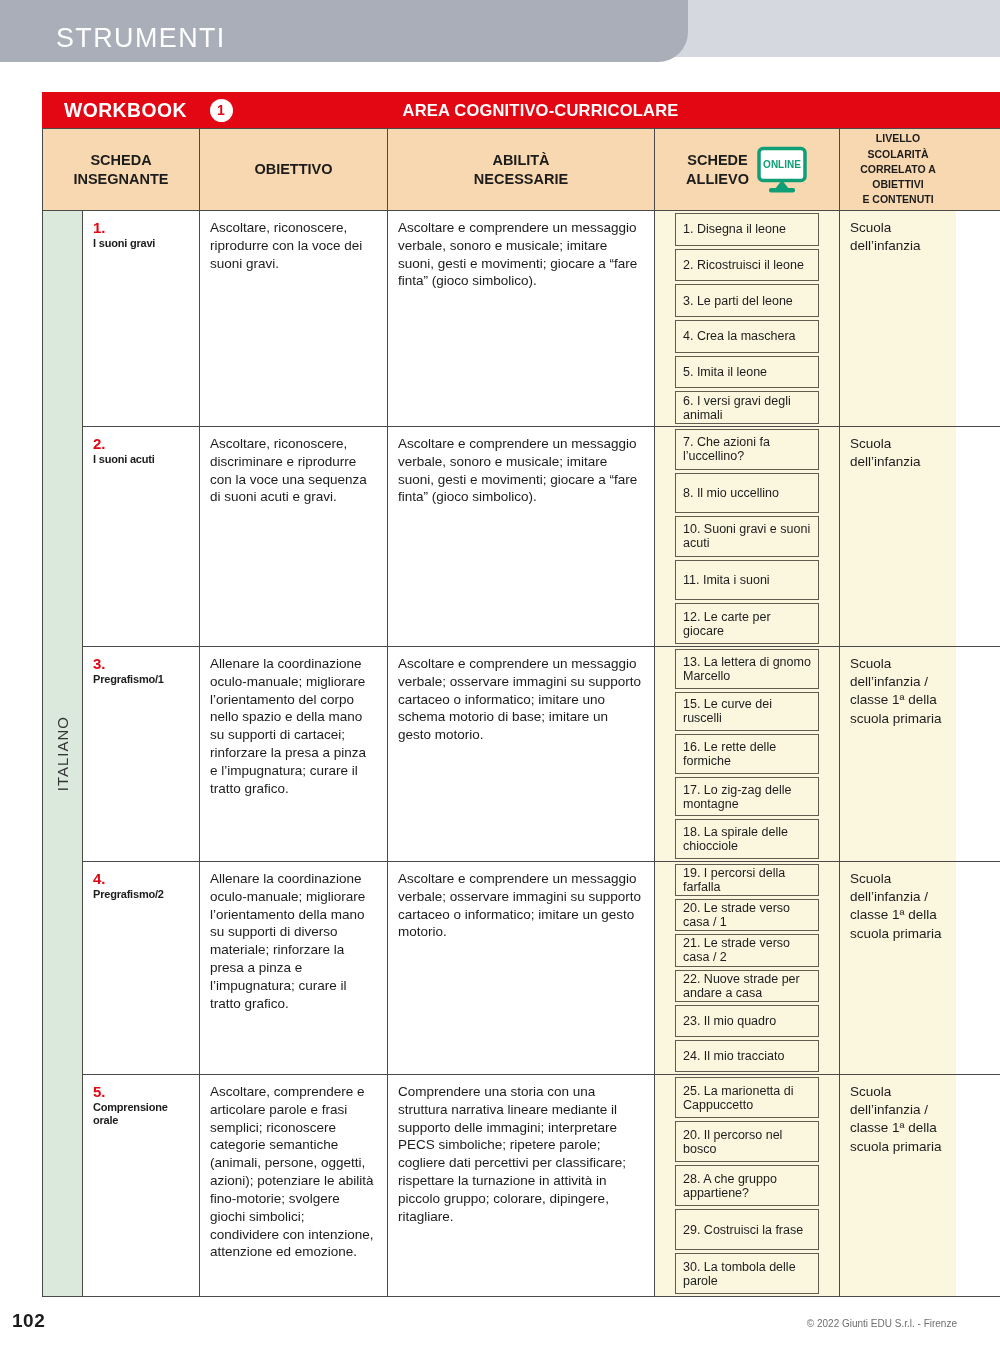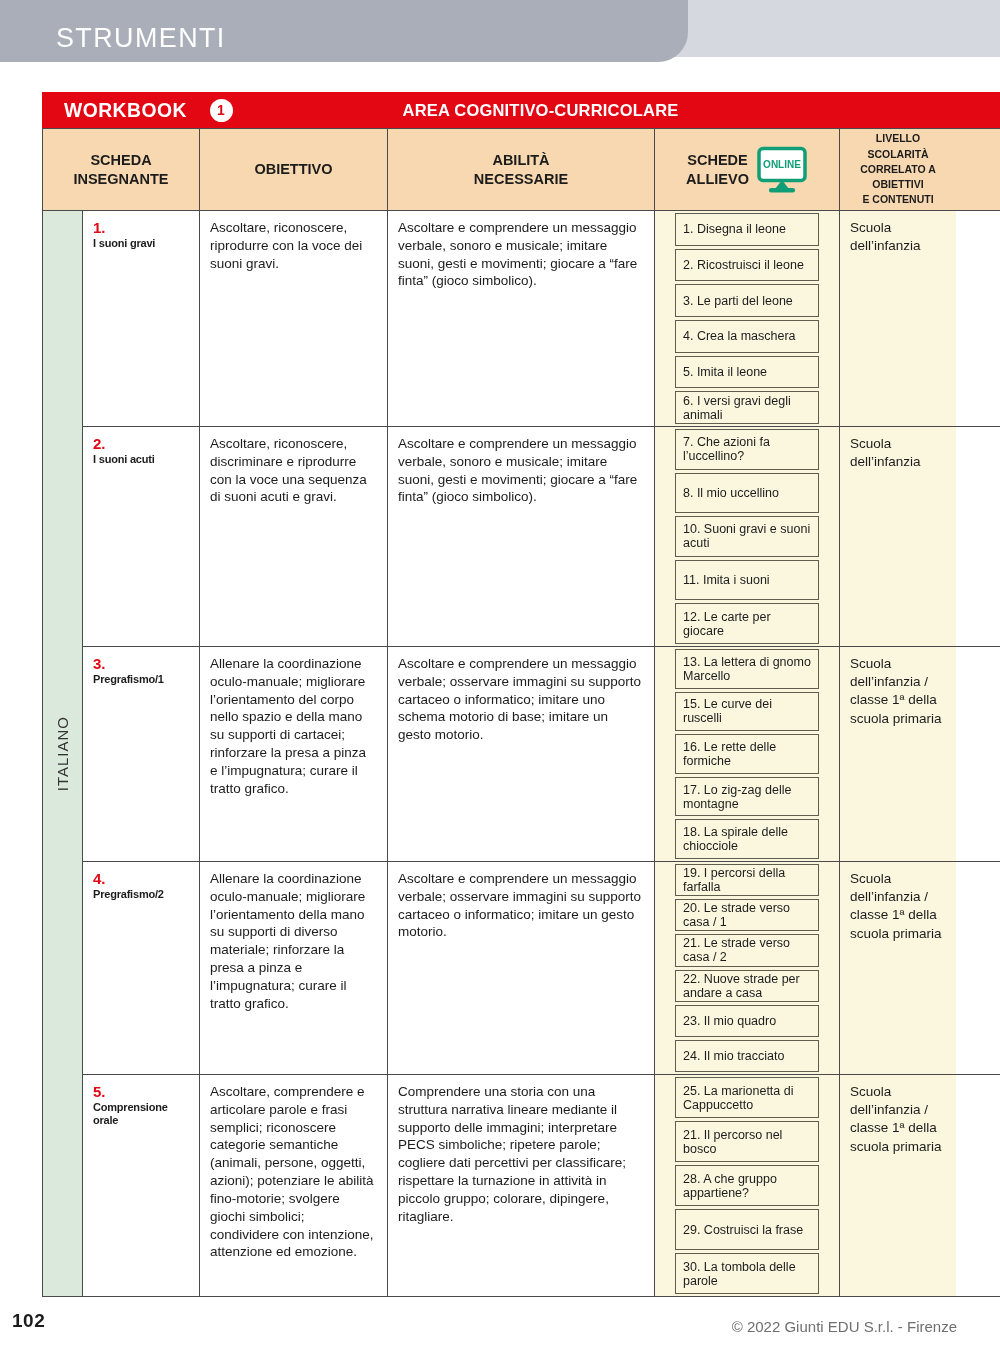--- a/index.html
+++ b/index.html
@@ -55,21 +55,21 @@
                  display:flex; align-items:center; padding:1px 7px; font-size:12.5px; line-height:1.12; }
   .cell.livello { background:var(--cream,#fbf7df); font-size:13.5px; line-height:1.35; }
 
   
   .mon-scr { fill:#fff; stroke:var(--green,#109e76); stroke-width:3.5px; }
   .mon-grn { fill:var(--green,#109e76); }
   .mon-txt { fill:var(--green,#109e76); font-weight:bold; font-size:10px; font-family:"Liberation Sans",sans-serif; }
 
   
   .page-num  { position:absolute; left:12px; top:1310px; font-size:19px; letter-spacing:.5px;font-weight:bold; }
-  .copyright { position:absolute; right:43px; top:1318px; font-size:15px; color:#6f6f6f; }
+  .copyright { position:absolute; right:43px; top:1318px; font-size:10px; color:#6f6f6f; }
 </style>
 </head>
 <body>
 
 <div class="page">
 
   <div class="topbar-light"></div>
   <div class="topbar-dark"></div>
   <div class="topbar-title">STRUMENTI</div>
 
@@ -195,21 +195,21 @@
   <div class="row">
     <div class="cell scheda">
       <div class="num">5.</div>
       <div class="ttl">Comprensione orale</div>
     </div>
     <div class="cell">Ascoltare, comprendere e articolare parole e frasi semplici; riconoscere categorie semantiche (animali, persone, oggetti, azioni); potenziare le abilità fino-motorie; svolgere giochi simbolici; condividere con intenzione, attenzione ed emozione.</div>
     <div class="cell">Comprendere una storia con una struttura narrativa lineare mediante il supporto delle immagini; interpretare PECS simboliche; ripetere parole; cogliere dati percettivi per classificare; rispettare la turnazione in attività in piccolo gruppo; colorare, dipingere, ritagliare.</div>
     <div class="cell schede">
 
     <div class="schede-item">25. La marionetta di Cappuccetto</div>
-                <div class="schede-item">21. Il percorso nel bosco</div>
+                <div class="schede-item">20. Il percorso nel bosco</div>
                 <div class="schede-item">28. A che gruppo appartiene?</div>
                 <div class="schede-item">29. Costruisci la frase</div>
                 <div class="schede-item">30. La tombola delle parole</div>
               </div>
     <div class="cell livello">Scuola dell’infanzia / classe 1ª della scuola primaria</div>
   </div>
 </div>
       </div>
     </div>
   </div>

